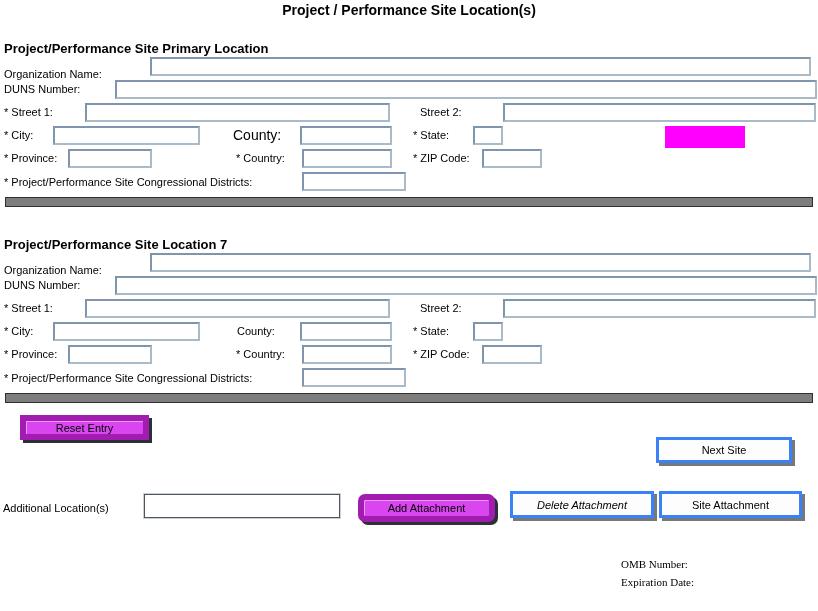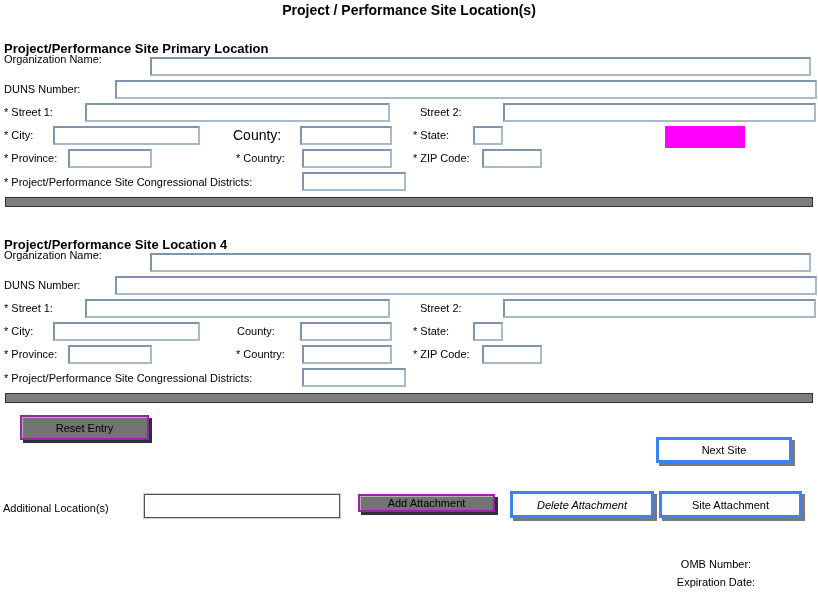--- a/index.html
+++ b/index.html
@@ -7,52 +7,52 @@
         font-family:"Liberation Sans","DejaVu Sans",sans-serif;color:#000;}
   .title{position:absolute;top:2px;left:0;width:100%;text-align:center;
          font-weight:bold;font-size:14px;}
   .section{position:absolute;left:0;width:818px;height:166px;}
   #sec1{top:41px;} #sec2{top:237px;}
   .hdr{position:absolute;left:4px;top:0;font-weight:bold;font-size:13px;white-space:nowrap;}
   .f{position:absolute;height:19px;line-height:19px;font-size:11px;white-space:nowrap;}
   .inp{position:absolute;box-sizing:border-box;height:19px;background:#fff;
        border:2px solid;border-color:#7f95ab #a9bac8 #a9bac8 #7f95ab;
        font:11px "Liberation Sans",sans-serif;padding:0 3px;outline:none;}
-  .lbl-org{left:4px;top:9px} .in-org{left:150px;top:16px;width:661px}
+  .lbl-org{left:4px;top:24px} .in-org{left:150px;top:16px;width:661px}
   .lbl-duns{left:4px;top:39px} .in-duns{left:115px;top:39px;width:702px}
   .lbl-st1{left:4px;top:62px} .in-st1{left:85px;top:62px;width:305px}
   .lbl-st2{left:420px;top:62px} .in-st2{left:503px;top:62px;width:313px}
   .lbl-city{left:4px;top:85px} .in-city{left:53px;top:85px;width:147px}
   .lbl-county{left:237px;top:85px} .lbl-county.lg{left:233px;font-size:14px;}
   .in-county{left:300px;top:85px;width:92px}
   .lbl-state{left:413px;top:85px} .in-state{left:473px;top:85px;width:30px}
   .lbl-prov{left:4px;top:108px} .in-prov{left:68px;top:108px;width:84px}
   .lbl-country{left:236px;top:108px} .in-country{left:302px;top:108px;width:90px}
   .lbl-zip{left:413px;top:108px} .in-zip{left:482px;top:108px;width:60px}
   .lbl-cong{left:4px;top:132px} .in-cong{left:302px;top:131px;width:104px}
   .bar{position:absolute;left:5px;top:156px;width:808px;height:10px;box-sizing:border-box;
        background:#7d7d7d;border:1px solid #303030;}
   .magenta{position:absolute;left:665px;top:85px;width:80px;height:22px;background:#ff00ff;}
   .btn{position:absolute;box-sizing:border-box;display:flex;align-items:center;justify-content:center;
        font:11px "Liberation Sans",sans-serif;cursor:pointer;white-space:nowrap;}
-  .btn-gray{background:#737373;border:2px solid #a21caf;
+  .btn-gray{background:#d946ef;border:6px solid #a21caf;
             box-shadow:3px 3px 0 #2c3138, inset 1px 1px 0 rgba(255,255,255,0.45);}
   .btn-white{background:#fdfdfd;border:3px solid #3b82f6;
              box-shadow:3px 3px 0 #75797d, inset 1px 1px 0 #ffffff;}
   .btn-reset{left:20px;top:415px;width:129px;height:25px;}
   .btn-next{left:656px;top:437px;width:136px;height:26px;}
   .lbl-addl{position:absolute;left:3px;top:499px;height:19px;line-height:19px;font-size:11px;}
   .in-addl{position:absolute;left:144px;top:494px;width:196px;height:24px;box-sizing:border-box;
            background:#fff;border:1px solid #4e555c;box-shadow:0 0 0 1px #c9cfd6;
            font:11px "Liberation Sans",sans-serif;padding:0 3px;outline:none;}
-  .btn-add{left:358px;top:494px;width:137px;height:18px;}
+  .btn-add{left:358px;top:494px;width:137px;height:28px;border-radius:7px;}
   .btn-del{left:510px;top:491px;width:144px;height:27px;font-style:italic;}
   .btn-view{left:659px;top:491px;width:143px;height:27px;}
-  .footer{position:absolute;left:636px;top:555px;width:160px;text-align:center;
-          font-size:11px;line-height:18px;}
+  .footer{position:absolute;left:621px;top:555px;width:160px;text-align:left;
+          font-size:11px;line-height:18px;font-family:Liberation Serif, serif;}
   .footer div{white-space:nowrap;}
 </style>
 </head>
 <body>
 
 <div class="page">
 
   <div class="title">Project / Performance Site Location(s)</div>
 
   <div class="section" id="sec1">
@@ -77,21 +77,21 @@
     <span class="f lbl-country">* Country:</span>
     <input type="text" class="inp in-country" style="">
     <span class="f lbl-zip">* ZIP Code:</span>
     <input type="text" class="inp in-zip" style="">
     <span class="f lbl-cong">* Project/Performance Site Congressional Districts:</span>
     <input type="text" class="inp in-cong" style="">
     <div class="bar"></div>
   </div>
 
   <div class="section" id="sec2">
-    <div class="hdr">Project/Performance Site Location 4</div>
+    <div class="hdr">Project/Performance Site Location 7</div>
     <span class="f lbl-org">Organization Name:</span>
     <input type="text" class="inp in-org" style="">
     <span class="f lbl-duns">DUNS Number:</span>
     <input type="text" class="inp in-duns" style="">
     <span class="f lbl-st1">* Street 1:</span>
     <input type="text" class="inp in-st1" style="">
     <span class="f lbl-st2">Street 2:</span>
     <input type="text" class="inp in-st2" style="">
     <span class="f lbl-city">* City:</span>
     <input type="text" class="inp in-city" style="">

